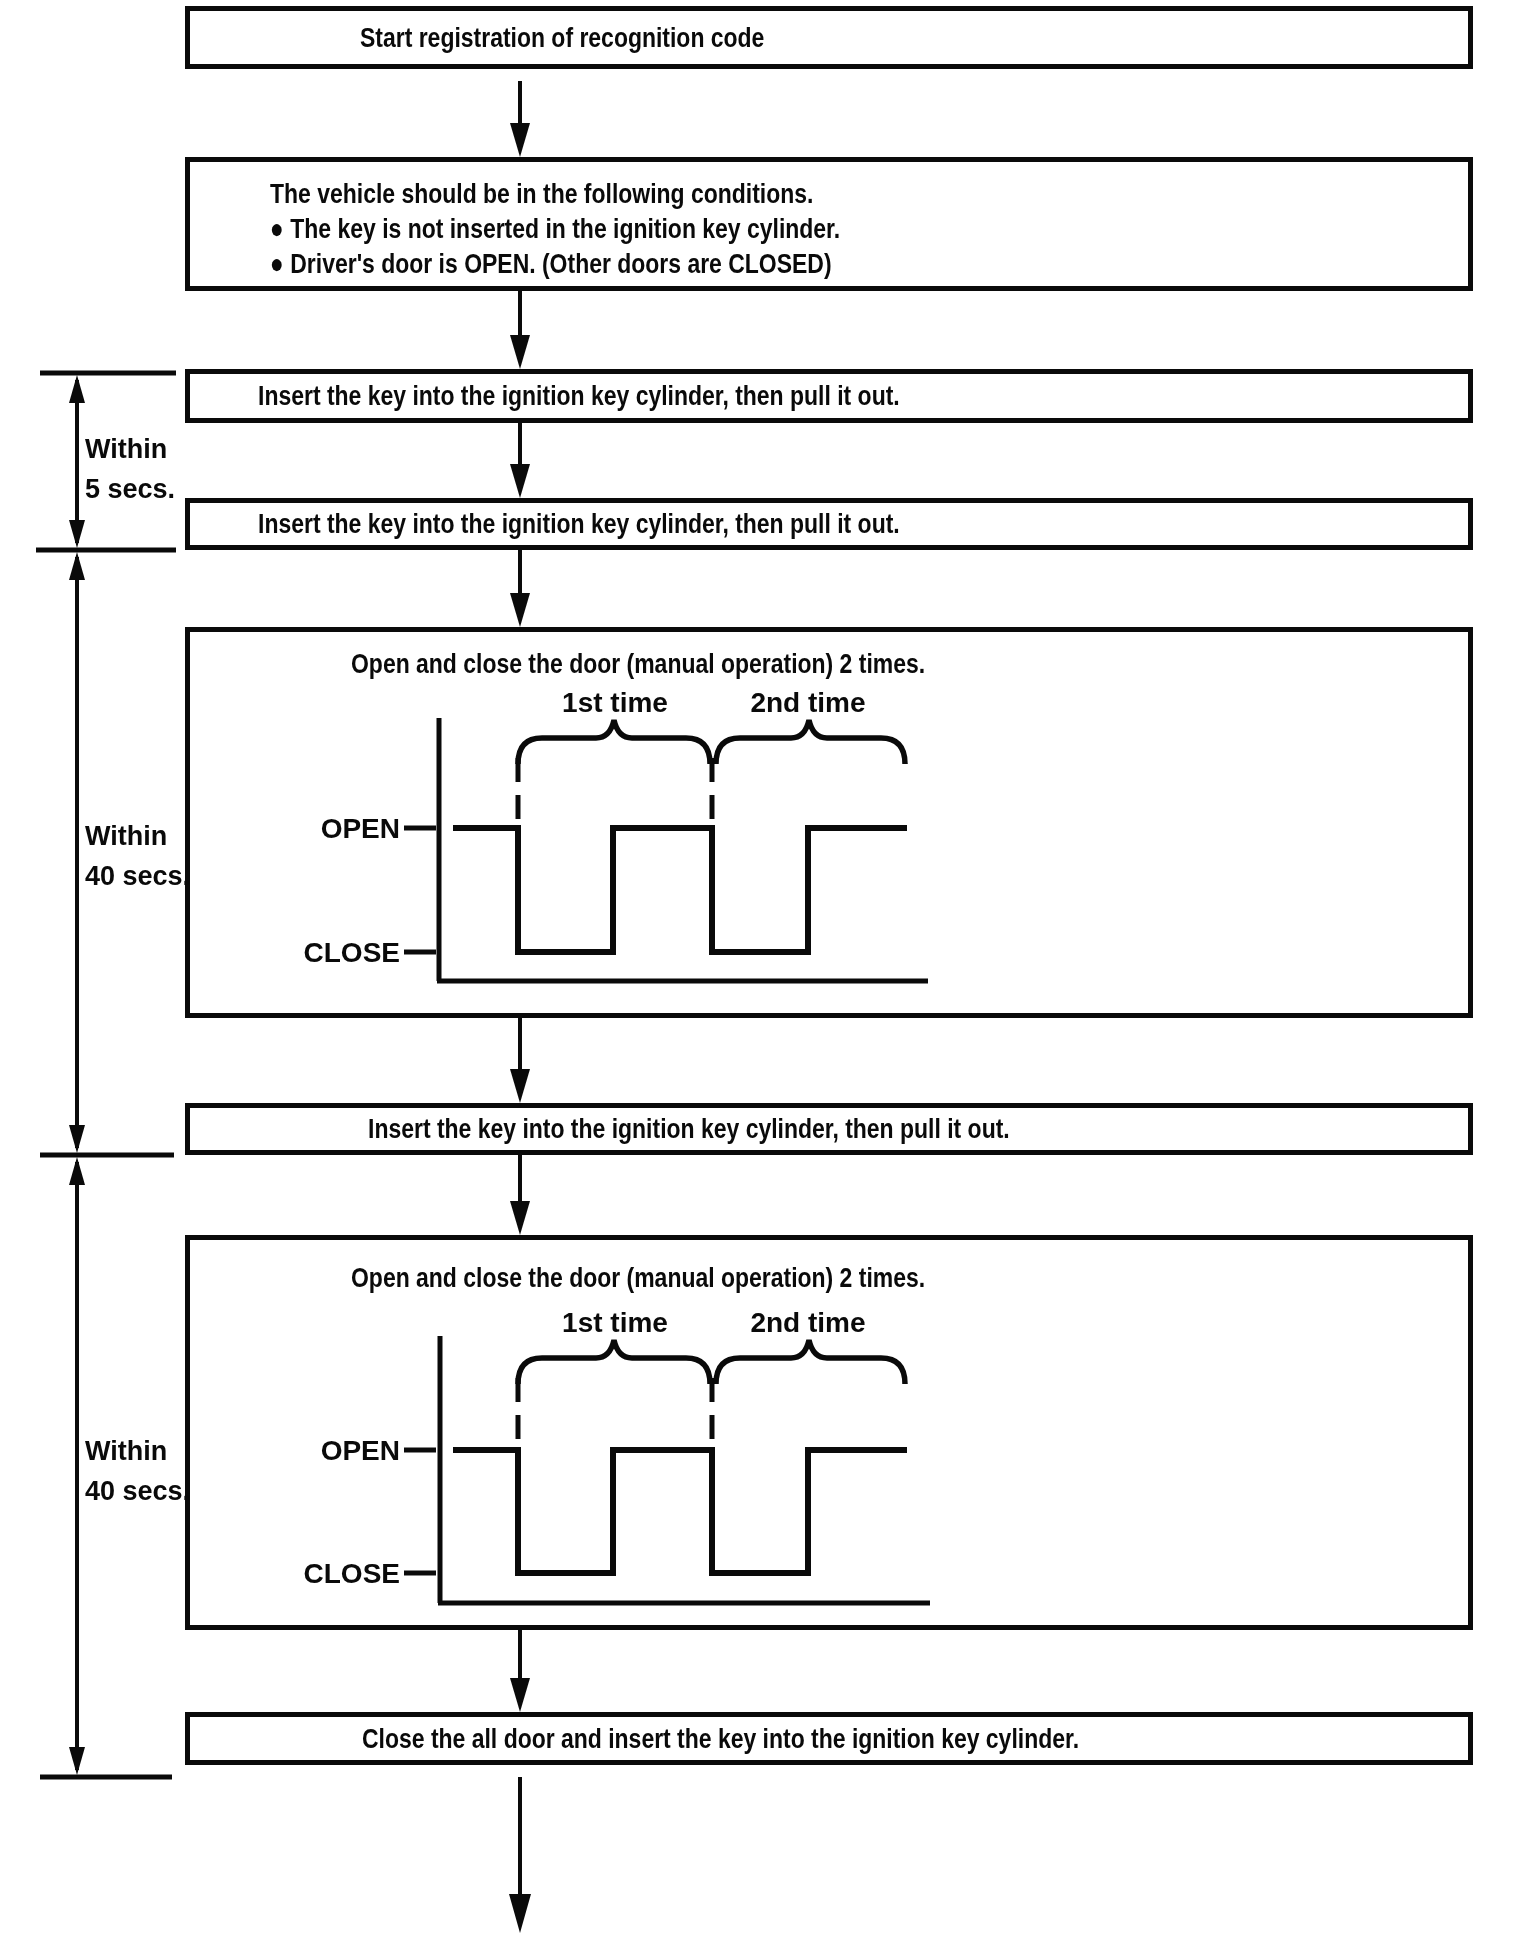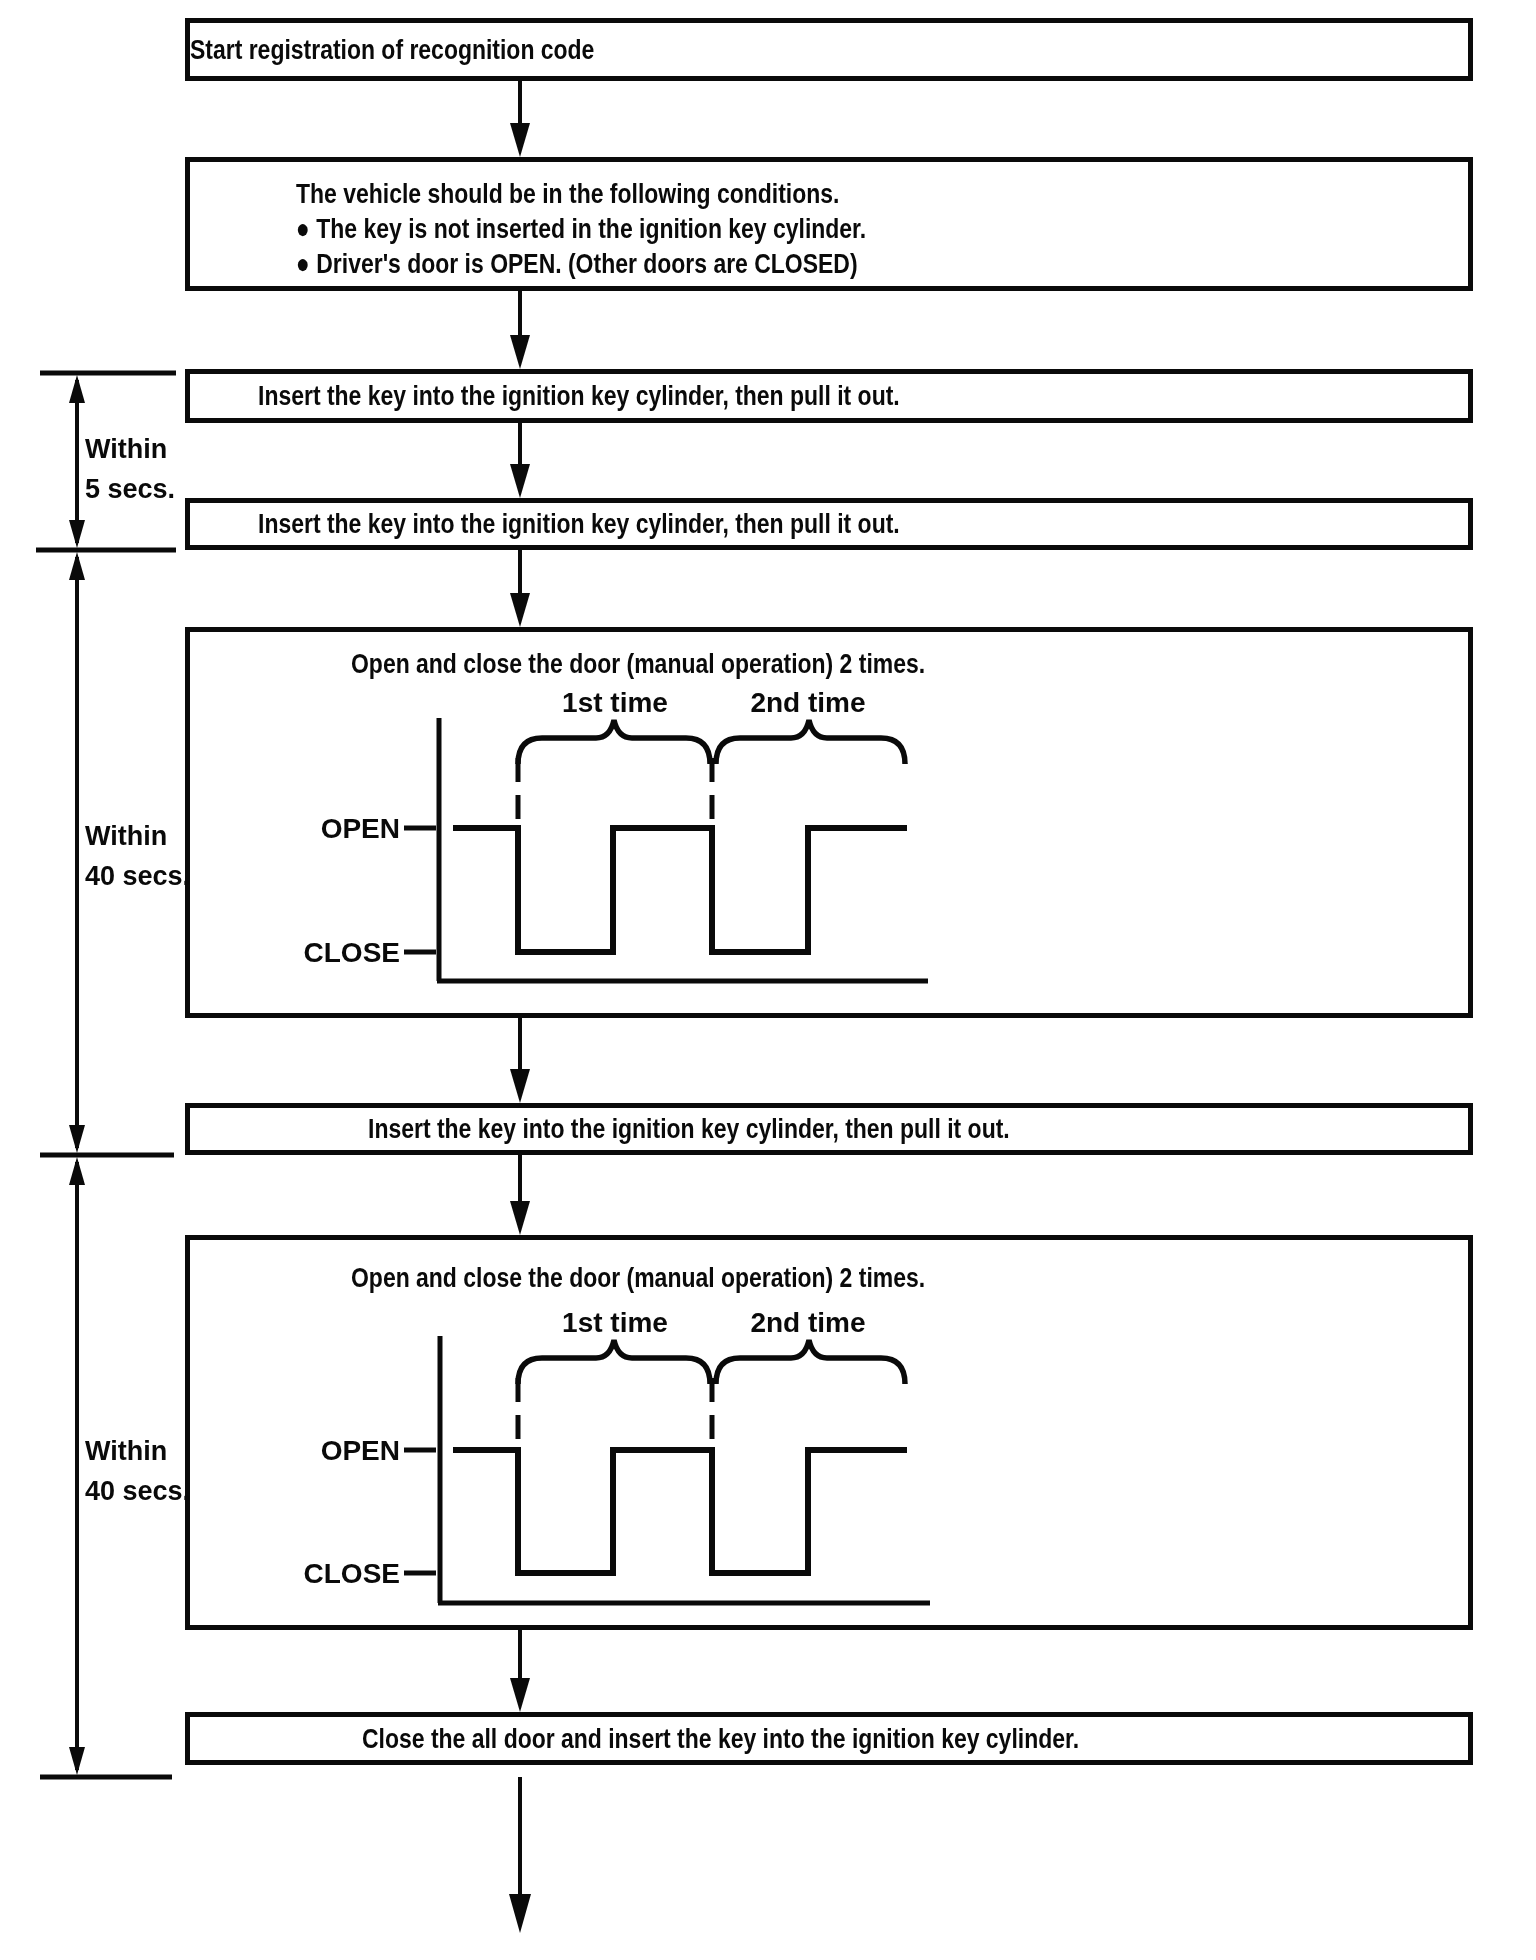--- a/index.html
+++ b/index.html
@@ -7,22 +7,22 @@
     position:relative;width:1536px;height:1960px;background:#ffffff;overflow:hidden;
     font-family:"Liberation Sans",sans-serif;color:#0a0a0a;
   }
   .fbox{
     position:absolute;left:185px;width:1288px;box-sizing:border-box;
     border:5px solid #0a0a0a;background:#ffffff;display:flex;align-items:center;
   }
   .btxt{font-size:28px;font-weight:bold;white-space:nowrap;color:#0a0a0a;}
   .ctext{display:inline-block;transform:scaleX(0.82);transform-origin:0 50%;}
   .mline{line-height:35px;}
-  #box-start{top:18px;height:63px;}
-  #box-conditions{top:157px;height:134px;padding-left:106px;align-items:flex-start;padding-top:14px;}
+  #box-start{top:6px;height:63px;padding-left:170px;}
+  #box-conditions{top:157px;height:134px;padding-left:80px;align-items:flex-start;padding-top:14px;}
   #box-insert1{top:369px;height:54px;padding-left:68px;}
   #box-insert2{top:498px;height:52px;padding-left:68px;}
   #box-timing1{top:627px;height:391px;align-items:flex-start;}
   #box-insert3{top:1103px;height:52px;padding-left:178px;}
   #box-timing2{top:1235px;height:395px;align-items:flex-start;}
   #box-final{top:1712px;height:53px;padding-left:172px;}
   .t-title{position:absolute;left:161px;}
   #title-t1{top:16px;}
   #title-t2{top:22px;}
   #gfx{position:absolute;left:0;top:0;}

